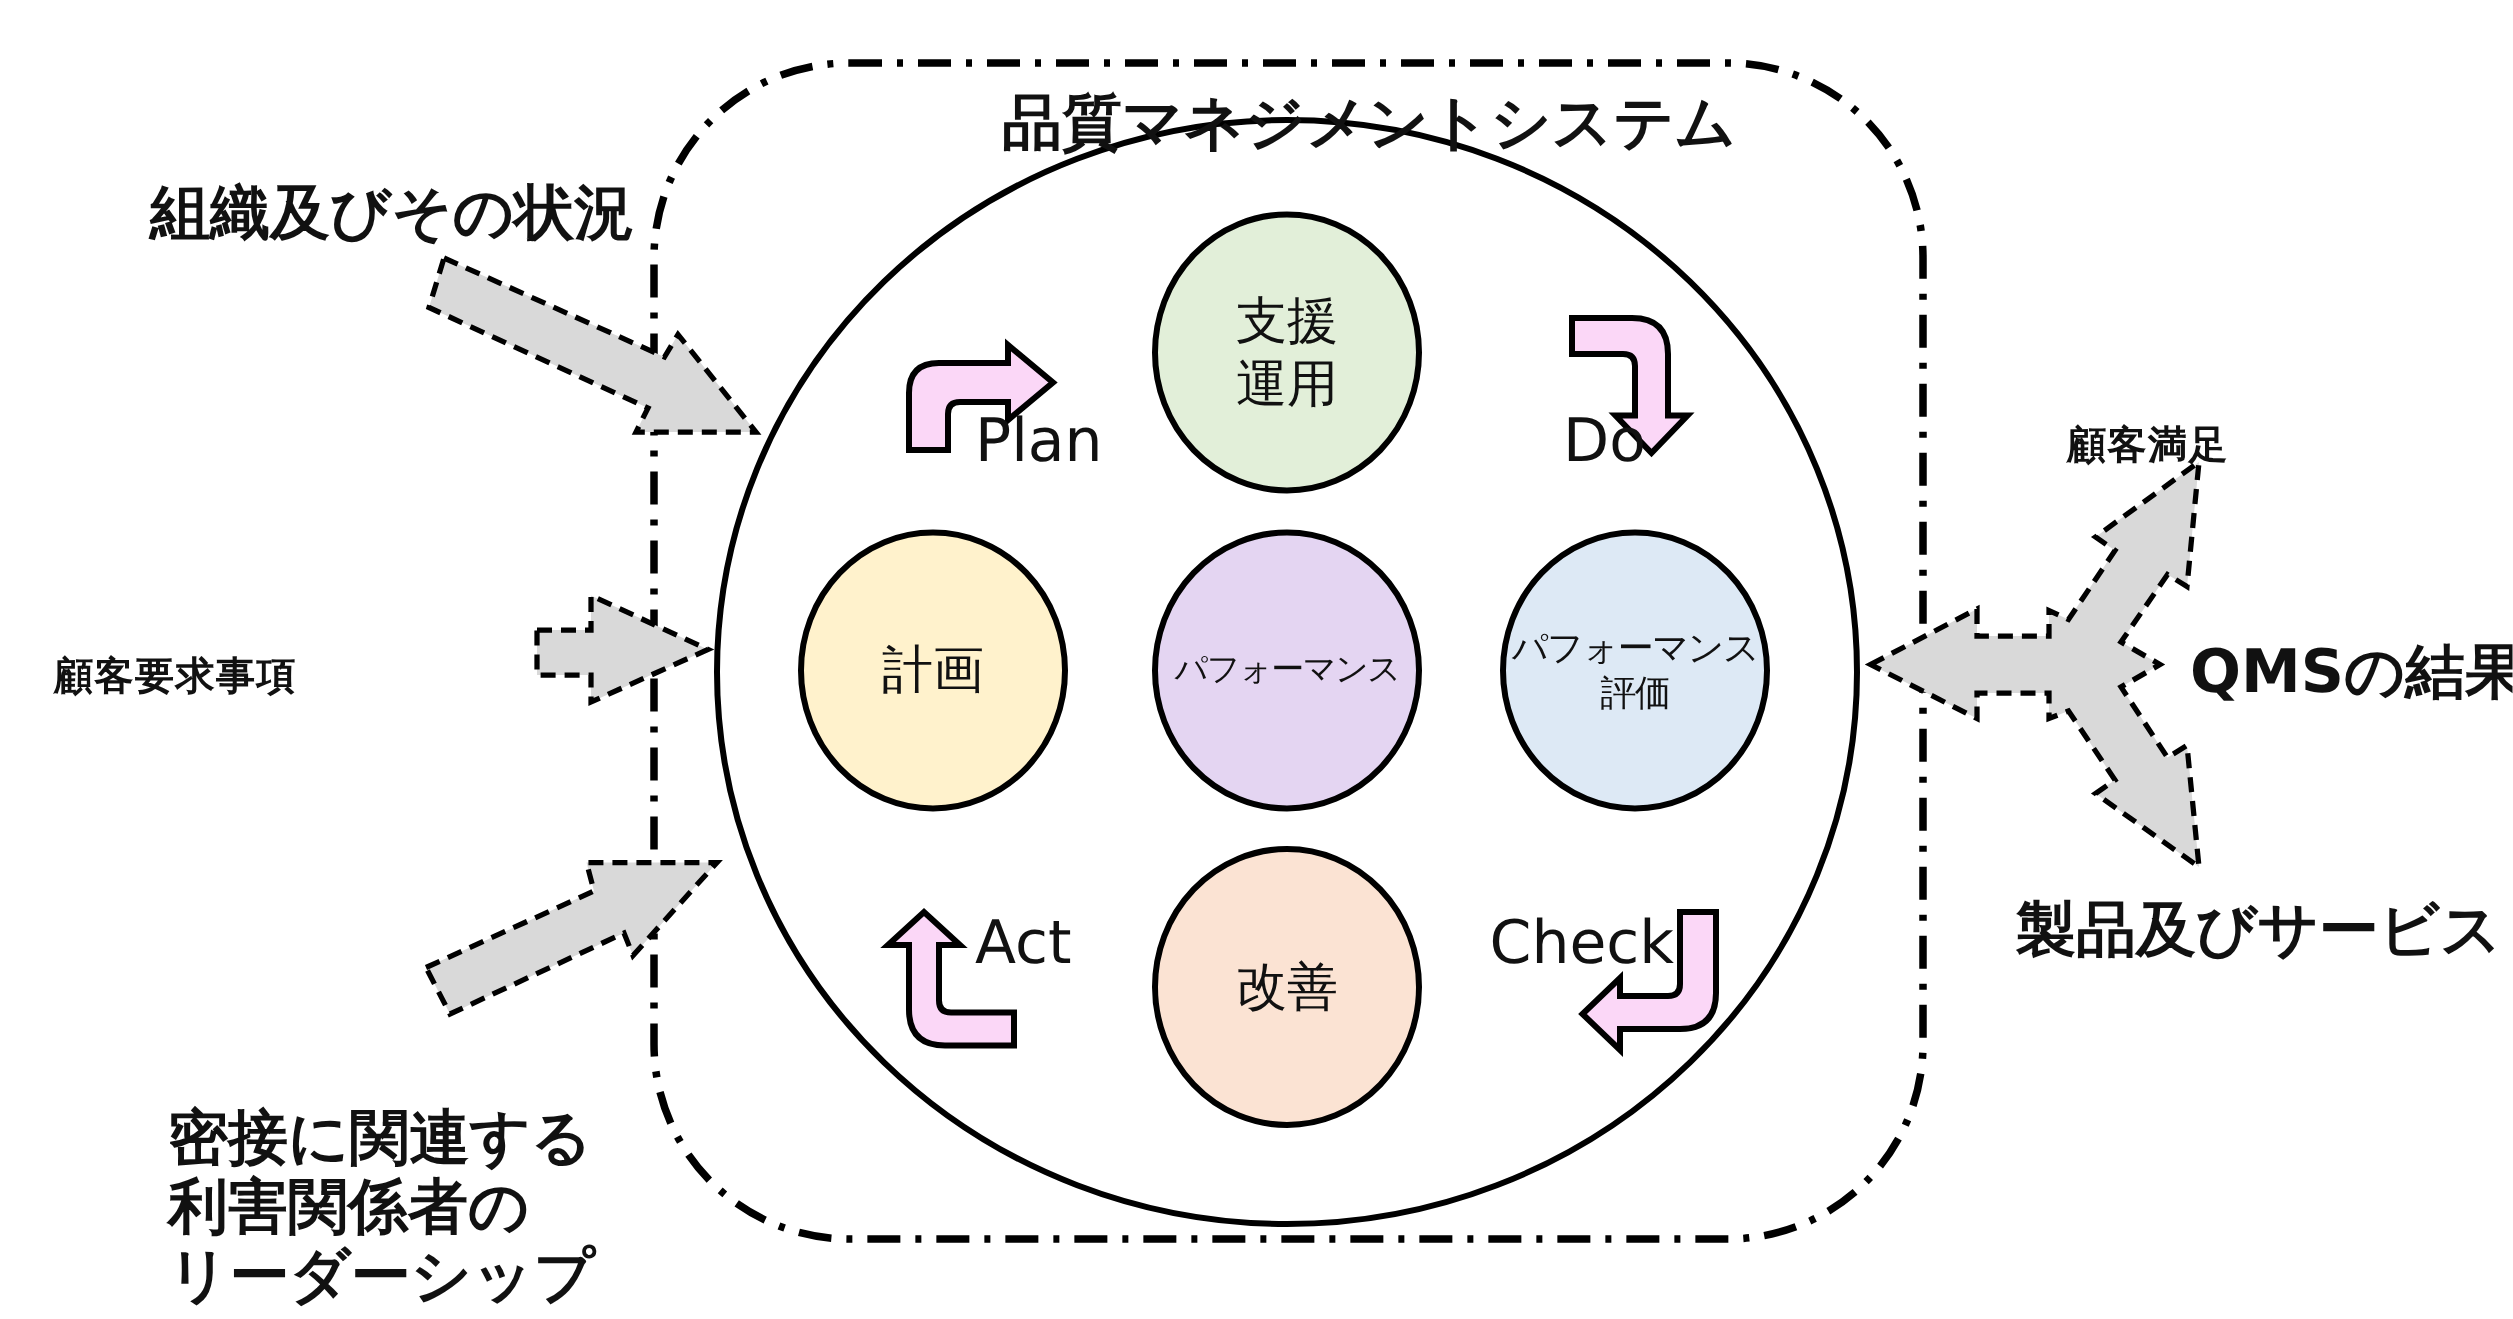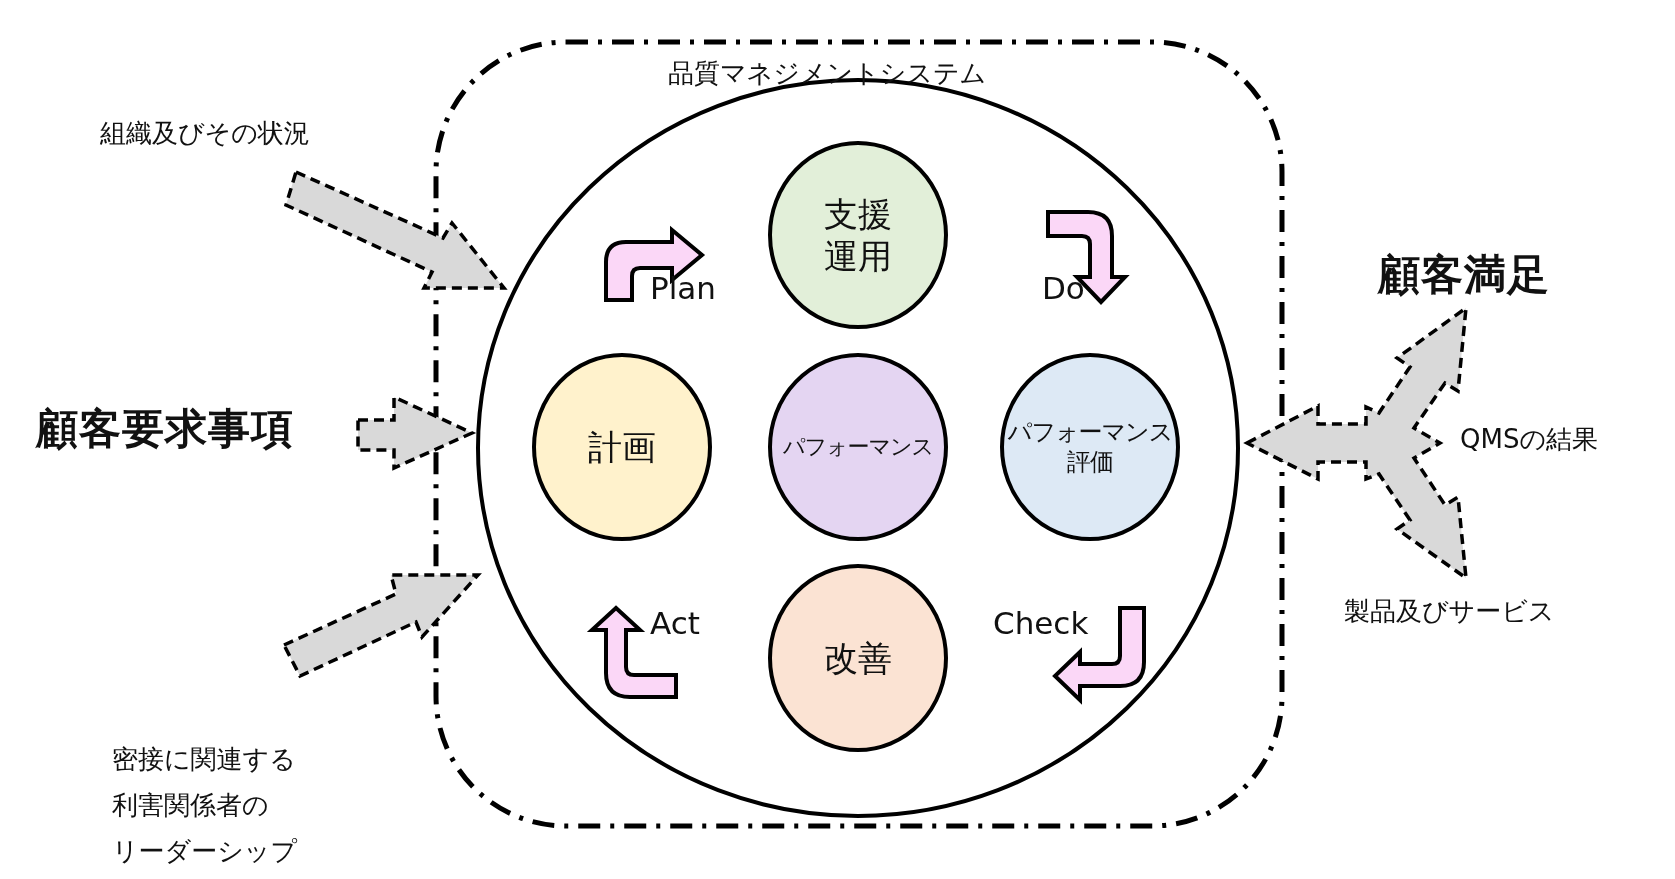--- a/index.html
+++ b/index.html
@@ -1,22 +1,22 @@
 <!DOCTYPE html>
 <html><head>
   <meta charset="utf-8">
   <style>
     html, body { margin: 0; padding: 0; background: #ffffff; }
     body { width: 1675px; height: 879px; position: relative; overflow: hidden;
            font-family: "DejaVu Sans", "Liberation Sans", sans-serif; color: #111; }
     svg.diagram { position: absolute; left: 0; top: 0; width: 1675px; height: 879px; }
     .lbl { position: absolute; white-space: nowrap; line-height: 1.2; }
-    .lbl-norm { font-size: 26px; font-weight: normal; }
-    .lbl-bold { font-size: 42px; font-weight: bold; letter-spacing: 1px; }
-    .lbl-pdca { font-size: 31px; }
+    .lbl-norm { font-size: 40px; font-weight: bold; }
+    .lbl-bold { font-size: 26px; font-weight: bold; letter-spacing: 1px; margin-top: 32px; }
+    .lbl-pdca { font-size: 40px; }
     .circle-text { position: absolute; display: flex; flex-direction: column; align-items: center;
                    justify-content: center; text-align: center; line-height: 1.25; }
   </style>
 </head>
 <body>
 
 <svg class="diagram" viewBox="0 0 1675 879">
 
   <rect x="436" y="42" width="846" height="784" rx="130" ry="130" fill="none" stroke="#000" stroke-width="5" stroke-dasharray="22,10,4,10"></rect>
 

